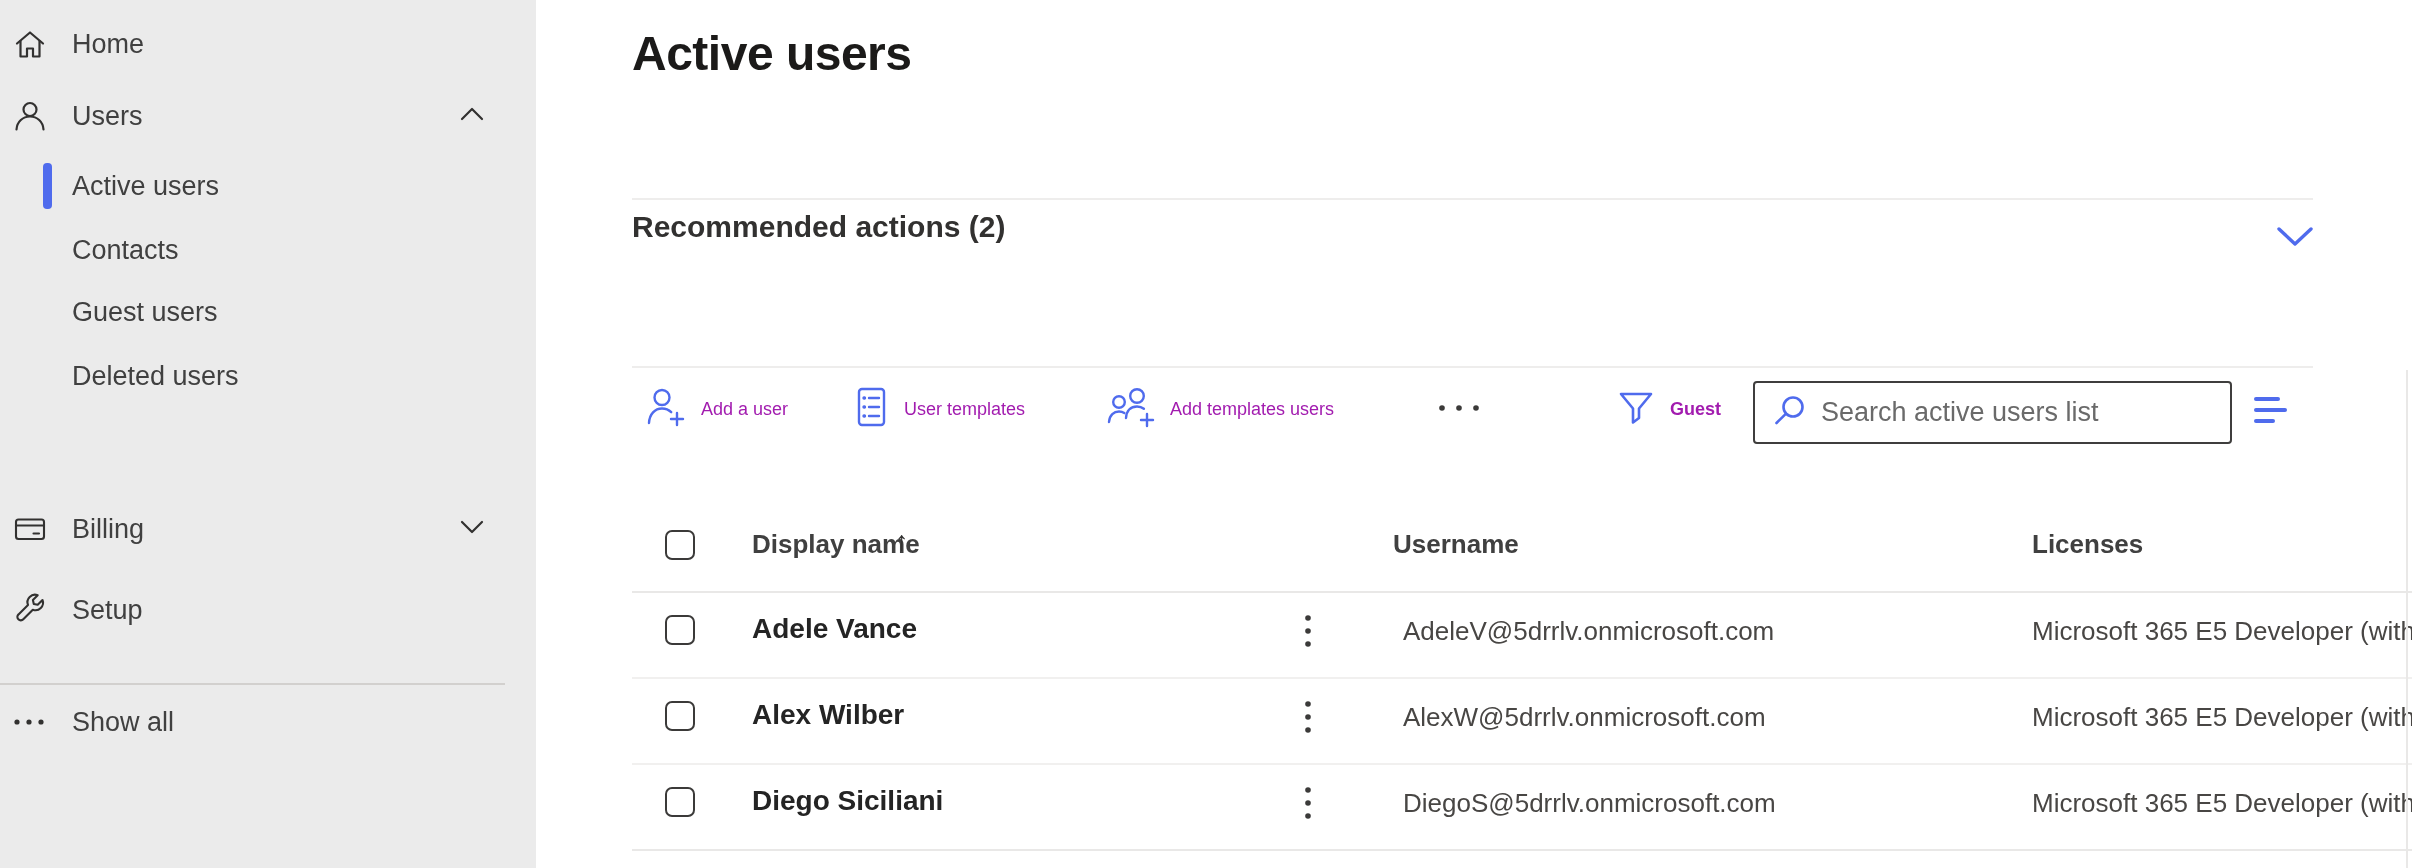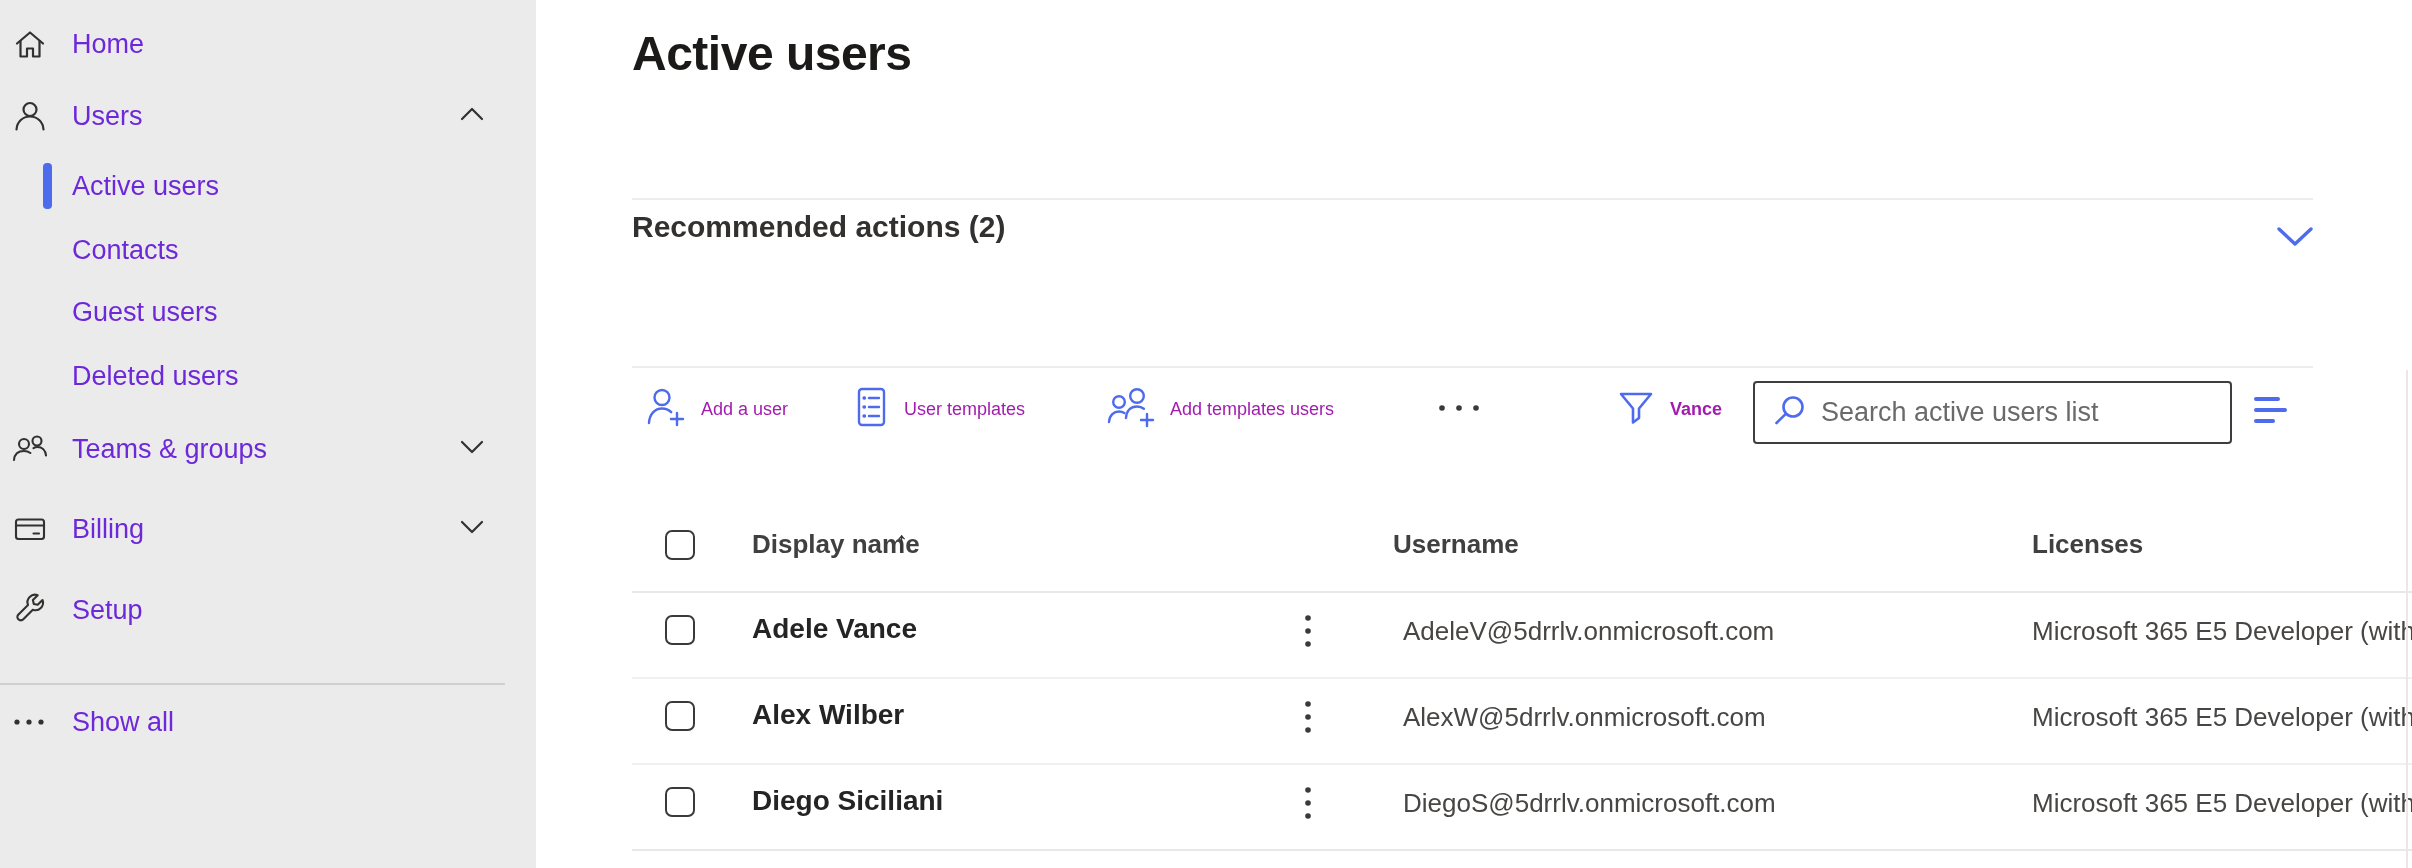--- a/index.html
+++ b/index.html
@@ -4,21 +4,21 @@
 <style>
   * { margin:0; padding:0; box-sizing:border-box; }
   html,body { width:2412px; height:868px; overflow:hidden; background:#ffffff;
               font-family:"Liberation Sans","DejaVu Sans",sans-serif; color:#323130; }
   .stage { position:relative; width:2412px; height:868px; }
 
   
   .sidebar { position:absolute; left:0; top:0; width:536px; height:868px; background:#ebebeb; }
   .nav-row { position:absolute; left:0; width:536px; height:62px; cursor:pointer; }
   .nav-row .icon-box { position:absolute; left:8px; top:50%; transform:translateY(-50%); width:44px; height:44px; display:flex; align-items:center; justify-content:center; }
-  .nav-row .nav-label { position:absolute; left:72px; top:50%; transform:translateY(-50%); font-size:27px; color:#6d28d9; white-space:nowrap; }
+  .nav-row .nav-label { position:absolute; left:72px; top:50%; transform:translateY(-50%); font-size:27px; color:#404040; white-space:nowrap; }
   .nav-row .chev { position:absolute; left:458px; top:50%; transform:translateY(-50%); }
   .sel-bar { position:absolute; left:43px; top:50%; transform:translateY(-50%); width:9px; height:46px; border-radius:4px; background:#4f6bed; }
   .side-divider { position:absolute; left:0; top:683px; width:505px; height:0; border-top:2px solid #d2d0ce; }
 
   
   .page-title { position:absolute; left:632px; top:26px; font-size:48px; font-weight:700; color:#1b1a19; letter-spacing:-0.5px; }
   .divider { position:absolute; height:0; border-top:2px solid #eeedec; }
   .div-1 { left:632px; top:198px; width:1681px; }
   .div-2 { left:632px; top:366px; width:1681px; }
   .rec-title { position:absolute; left:632px; top:210px; font-size:30px; font-weight:700; color:#323130; cursor:pointer; }
@@ -101,36 +101,20 @@
     </div>
 
     <div class="nav-row" style="top:281px;">
       <span class="nav-label">Guest users</span>
     </div>
 
     <div class="nav-row" style="top:345px;">
       <span class="nav-label">Deleted users</span>
     </div>
 
-    <div class="nav-row" style="top:418px;">
-      <span class="icon-box">
-        <svg width="38" height="36" viewBox="0 0 38 36" fill="none" stroke="#323130" stroke-width="2.1" stroke-linecap="round">
-          <circle cx="13" cy="13" r="5"></circle>
-            <path d="M3 29 C3.5 23 7.5 20 13 20 C15.5 20 17.7 20.7 19.4 22"></path>
-          <circle cx="26" cy="10" r="4.5"></circle>
-            <path d="M22.5 17.2 C23.7 16.4 25 16 26.5 16 C31 16 34.5 19 35 24.5"></path>
-        </svg>
-      </span>
-      <span class="nav-label">Teams &amp; groups</span>
-      <span class="chev">
-        <svg width="28" height="18" viewBox="0 0 28 18" fill="none" stroke="#323130" stroke-width="2.2" stroke-linecap="round" stroke-linejoin="round">
-          <polyline points="4,4 14,14 24,4"></polyline>
-        </svg>
-      </span>
-    </div>
 
     <div class="nav-row" style="top:498px;">
       <span class="icon-box">
         <svg width="36" height="36" viewBox="0 0 36 36" fill="none" stroke="#323130" stroke-width="2.1" stroke-linecap="round">
           <rect x="4" y="8.5" width="28" height="19.5" rx="2.5"></rect>
             <path d="M4 14.5 H32"></path>
             <path d="M21.5 22.5 H27"></path>
         </svg>
       </span>
       <span class="nav-label">Billing</span>
@@ -221,21 +205,21 @@
       </svg>
     </span>
   </div>
 
   <div class="tb-item tb-filter">
     <span>
       <svg width="40" height="40" viewBox="0 0 40 40" fill="none" stroke="#4f6bed" stroke-width="2.6" stroke-linejoin="round">
         <path d="M5 7 H35 L23 21.5 V31 L17 35.5 V21.5 Z"></path>
       </svg>
     </span>
-    <span class="tb-label">Vance</span>
+    <span class="tb-label">Guest</span>
   </div>
 
   <div class="searchbox">
     <span class="mag">
       <svg width="38" height="38" viewBox="0 0 38 38" fill="none" stroke="#4f6bed" stroke-width="2.6" stroke-linecap="round">
         <circle cx="22" cy="15" r="9.5"></circle>
           <path d="M14.8 21.8 L5.5 31"></path>
       </svg>
     </span>
     <input type="text" placeholder="Search active users list" style="">

